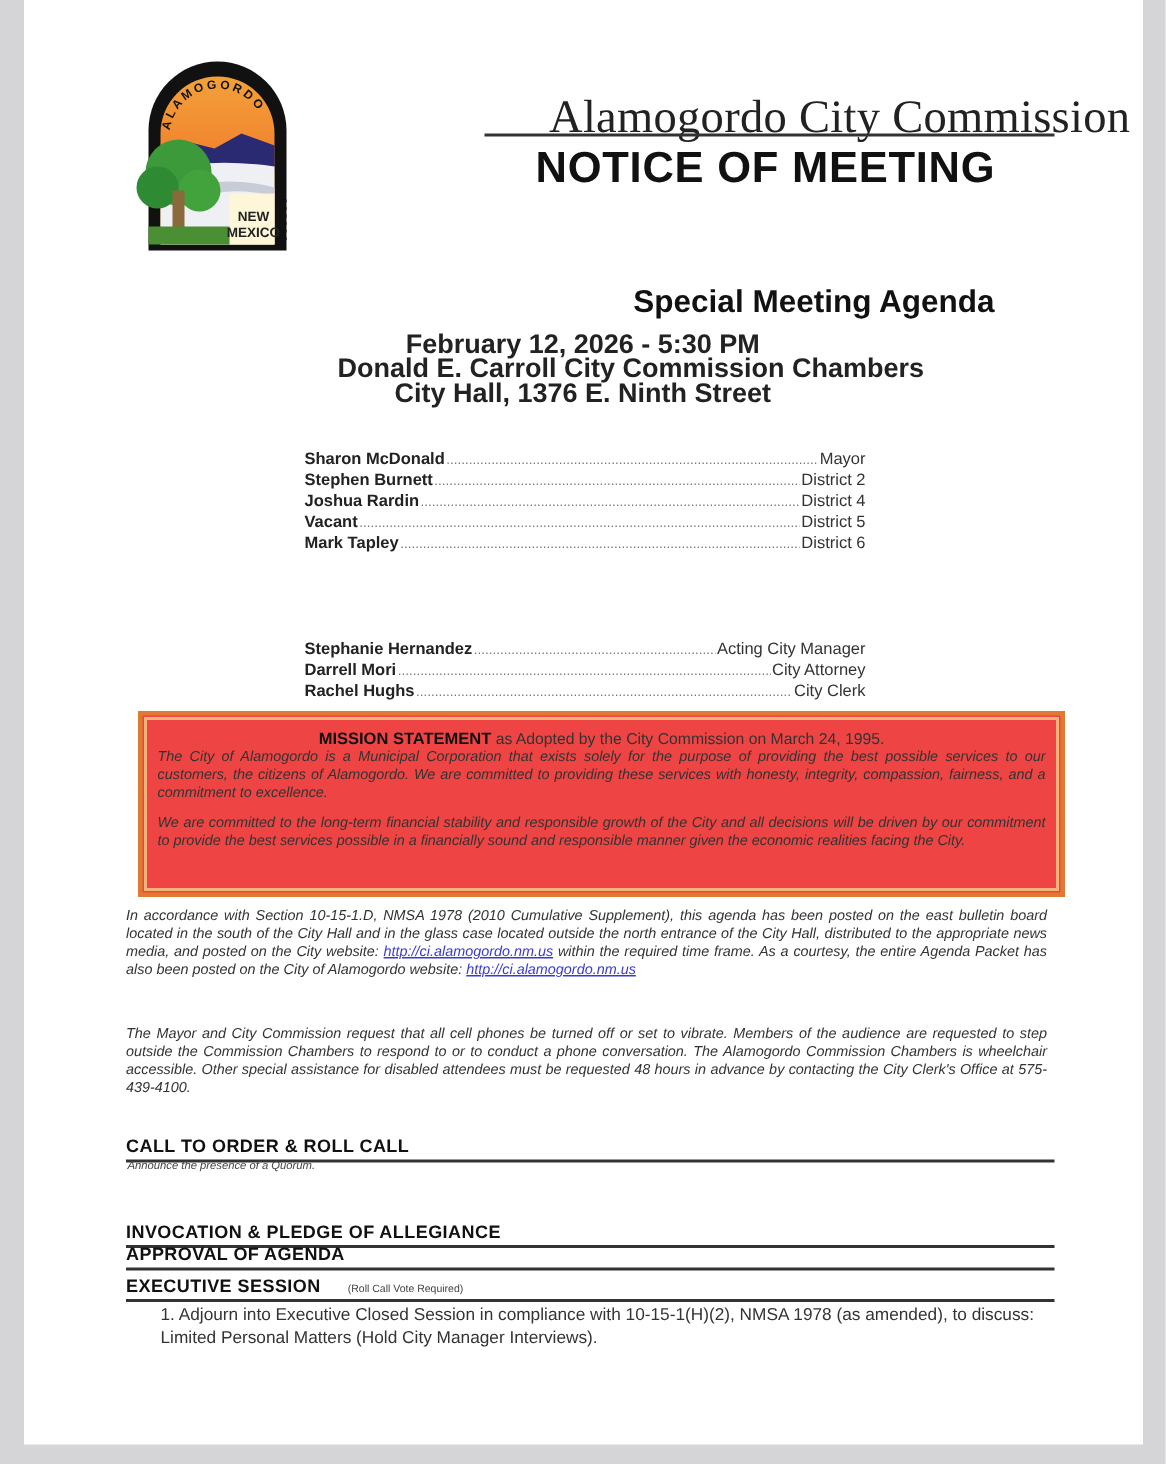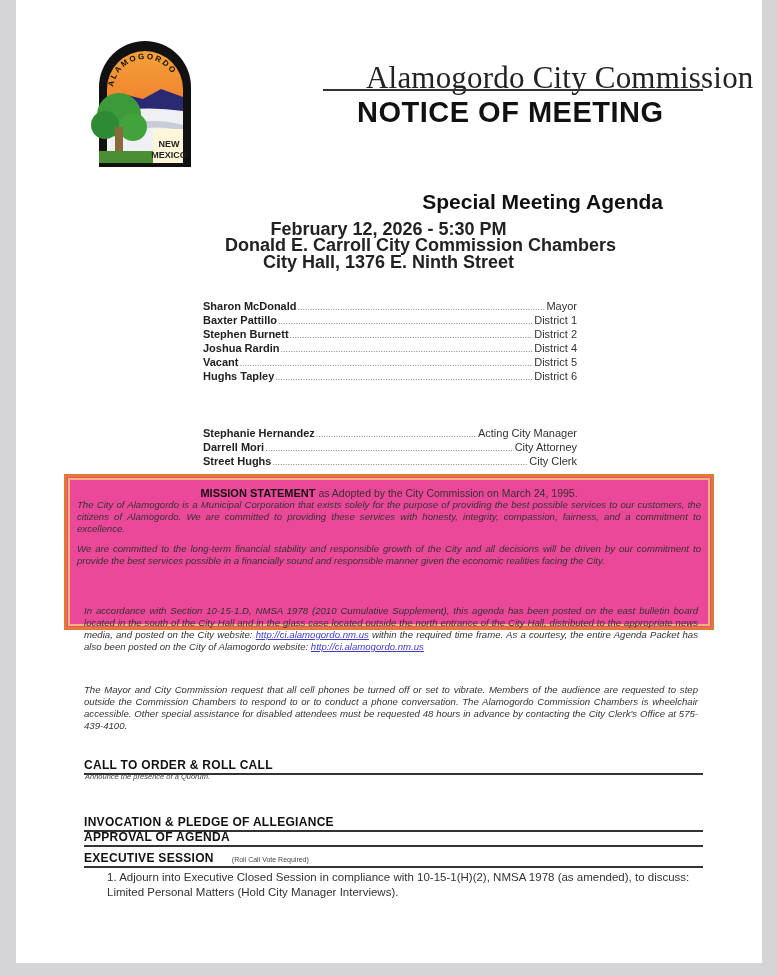--- a/index.html
+++ b/index.html
@@ -21,23 +21,23 @@
   }
   .agenda-title { position:absolute; left:0; top:190px; width:663px; text-align:right; font-size:21px; font-weight:bold; }
   .center-line { position:absolute; left:0; width:777px; text-align:center; font-size:18px; font-weight:bold; color:#222; }
   .roster { position:absolute; left:203px; width:374px; font-size:11px; }
   .roster-row { display:flex; align-items:baseline; height:14px; line-height:14px; }
   .roster-row .nm { font-weight:bold; color:#222; white-space:nowrap; }
   .roster-row .dots { flex:1; overflow:hidden; white-space:nowrap; color:#777; font-size:9px; margin:0 1px; }
   .roster-row .dots::after { content:"........................................................................................................................................................................................................"; }
   .roster-row .rl { color:#333; white-space:nowrap; }
   .mission {
-    position:absolute; left:64px; top:474px; width:612px; height:118px;
+    position:absolute; left:92px; top:474px; width:612px; height:118px;
     border:3px solid #e07a30; outline:2px solid #f2b27a; outline-offset:-6px;
-    background:#ec4899; padding:16px;
+    background:#ef4444; padding:0;
   }
   .mission-inner { position:absolute; left:10px; top:10px; right:10px; font-size:9.6px; line-height:12px; color:#333; }
   .mission-head { text-align:center; font-size:10.5px; color:#333; }
   .mission-head b { font-size:11px; color:#111; }
   .mission p { margin:0; font-style:italic; text-align:justify; }
   .mission p + p { margin-top:8px; }
   .para { position:absolute; left:84px; width:614px; font-size:9.6px; line-height:12px; font-style:italic; color:#333; text-align:justify; }
   .para a { color:#3a3ad0; text-decoration:underline; }
   .section { position:absolute; left:84px; width:619px; border-bottom:2px solid #333; }
   .section .st { font-size:12px; font-weight:900; color:#111; letter-spacing:0.3px; }
@@ -92,59 +92,54 @@
 <div class="center-line" style="top:235px;margin-left:32px;">Donald E. Carroll City Commission Chambers</div>
 <div class="center-line" style="top:252px;">City Hall, 1376 E. Ninth Street</div>
 
 <div class="roster" style="top:299px;">
   <div class="roster-row">
       <span class="nm">Sharon McDonald</span>
       <span class="dots"></span>
       <span class="rl">Mayor</span>
     </div>
   <div class="roster-row">
-      <span class="nm">Baxter Pattillo</span>
-      <span class="dots"></span>
-      <span class="rl">District 1</span>
-    </div>
-  <div class="roster-row">
       <span class="nm">Stephen Burnett</span>
       <span class="dots"></span>
       <span class="rl">District 2</span>
     </div>
   <div class="roster-row">
       <span class="nm">Joshua Rardin</span>
       <span class="dots"></span>
       <span class="rl">District 4</span>
     </div>
   <div class="roster-row">
       <span class="nm">Vacant</span>
       <span class="dots"></span>
       <span class="rl">District 5</span>
     </div>
   <div class="roster-row">
-      <span class="nm">Hughs Tapley</span>
+      <span class="nm">Mark Tapley</span>
       <span class="dots"></span>
       <span class="rl">District 6</span>
     </div>
 </div>
 
 <div class="roster" style="top:426px;">
   <div class="roster-row">
       <span class="nm">Stephanie Hernandez</span>
       <span class="dots"></span>
       <span class="rl">Acting City Manager</span>
     </div>
   <div class="roster-row">
       <span class="nm">Darrell Mori</span>
       <span class="dots"></span>
       <span class="rl">City Attorney</span>
     </div>
   <div class="roster-row">
-      <span class="nm">Street Hughs</span>
+      <span class="nm">Rachel Hughs</span>
       <span class="dots"></span>
       <span class="rl">City Clerk</span>
     </div>
 </div>
 
 <div class="mission">
   <div class="mission-inner">
     <div class="mission-head"><b>MISSION STATEMENT</b><span> as Adopted by the City Commission on March 24, 1995.</span></div>
     <p>The City of Alamogordo is a Municipal Corporation that exists solely for the purpose of providing the best possible services to our customers, the citizens of Alamogordo. We are committed to providing these services with honesty, integrity, compassion, fairness, and a commitment to excellence.</p>
     <p>We are committed to the long-term financial stability and responsible growth of the City and all decisions will be driven by our commitment to provide the best services possible in a financially sound and responsible manner given the economic realities facing the City.</p>

